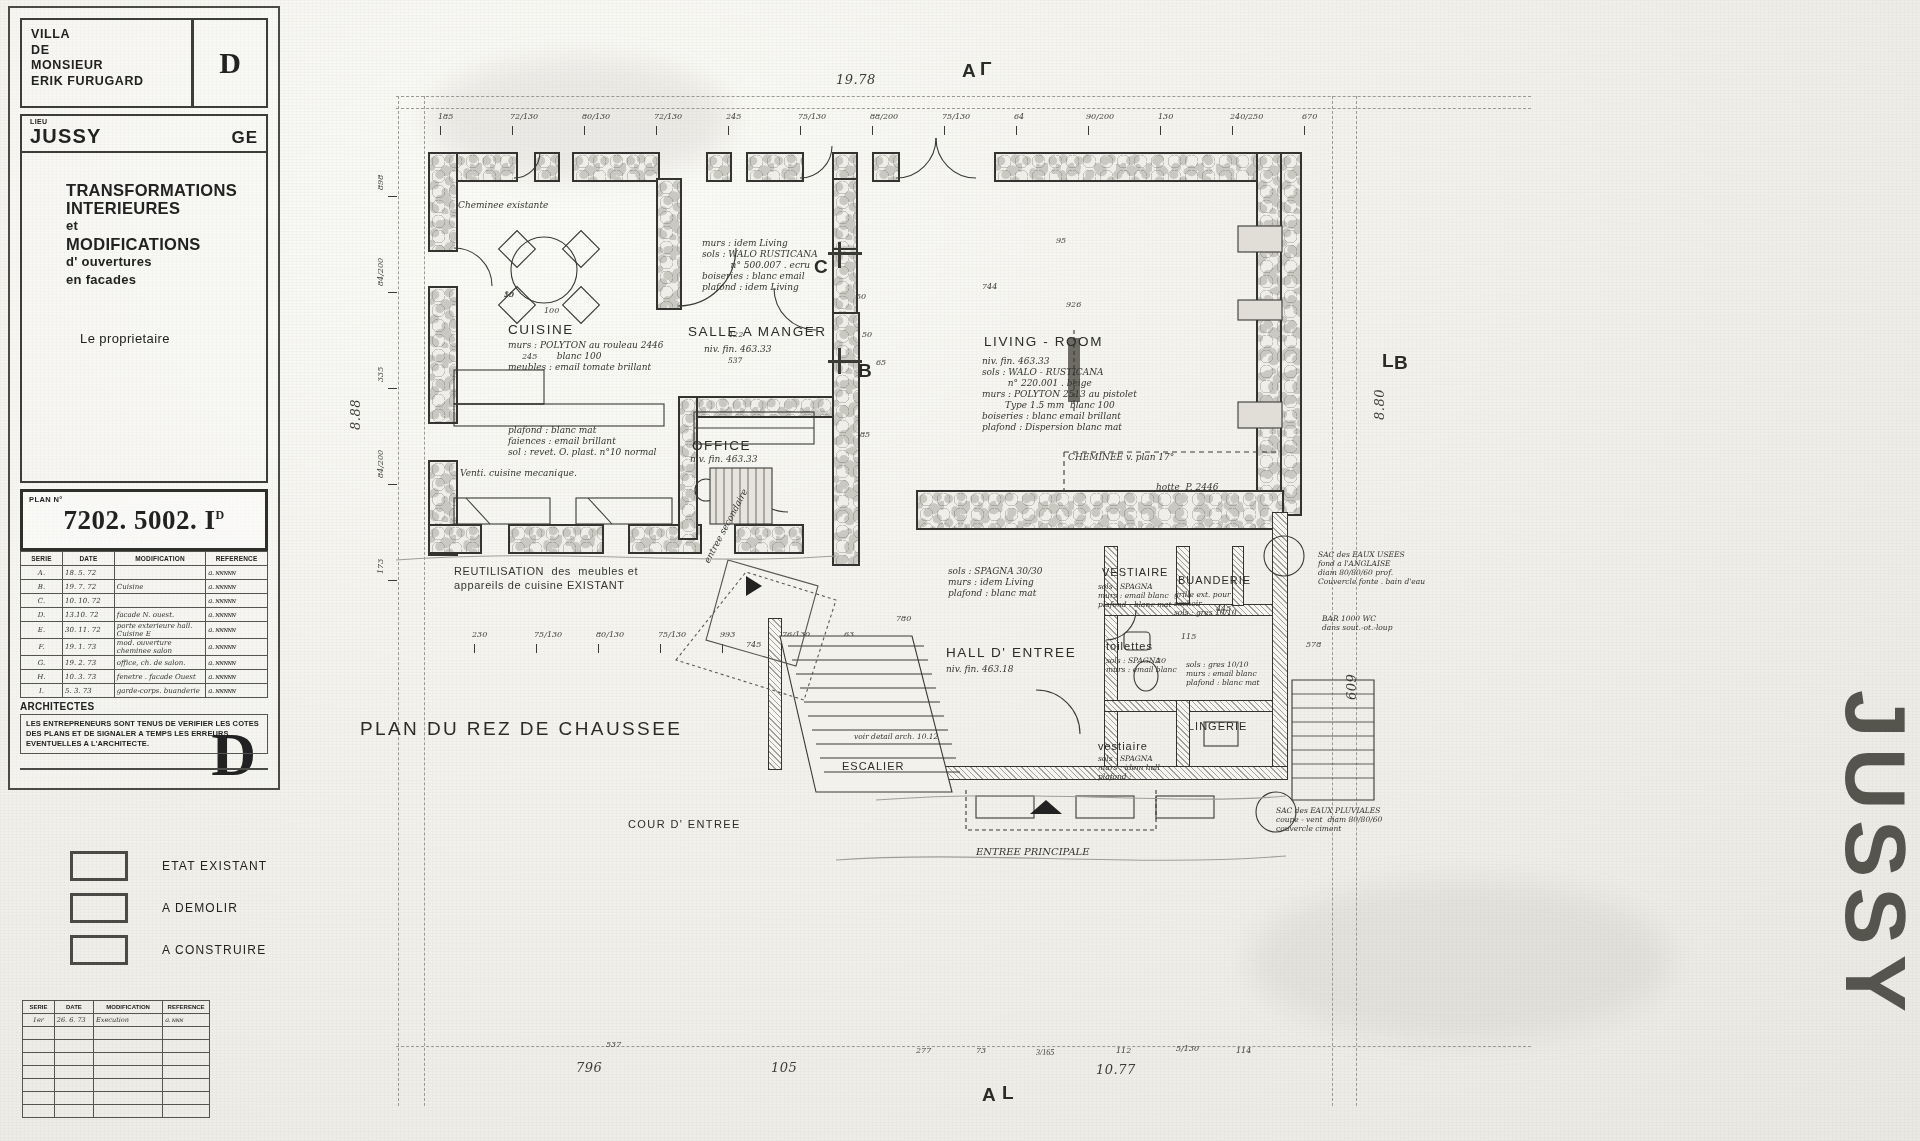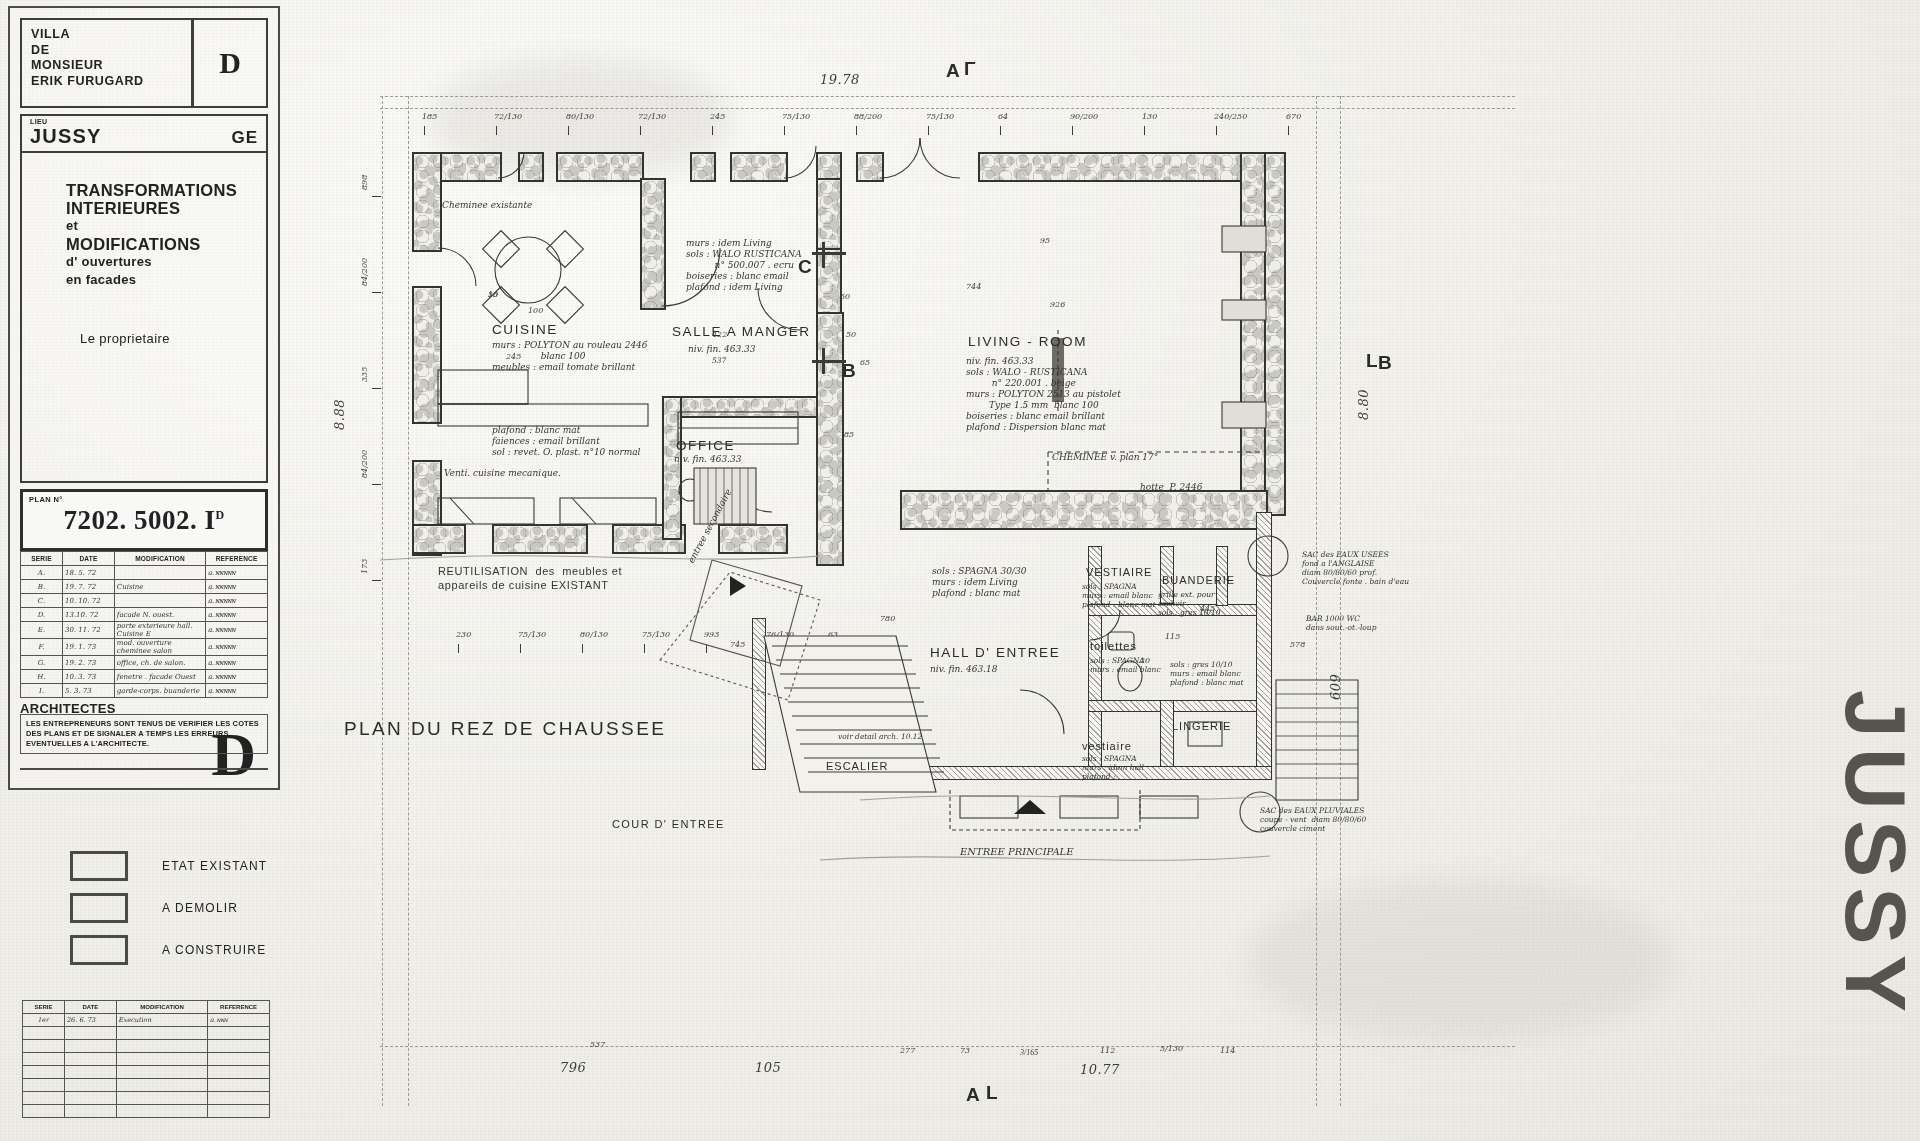--- a/index.html
+++ b/index.html
@@ -56,46 +56,46 @@
 
   table.revtab{margin:0 10px;border-collapse:collapse;width:calc(100% - 20px);}
   table.revtab th,table.revtab td{border:1px solid #55554f;font-size:7px;padding:0 2px;height:13px;}
   table.revtab th{font-weight:700;letter-spacing:.2px;text-align:center;font-size:6.5px;}
   table.revtab td.c1{width:17%;text-align:center;}
   table.revtab td.c2{width:21%;}
   table.revtab td.c3{width:37%;}
   table.revtab td.c4{width:25%;}
   .hand{font-family:"DejaVu Serif",serif;font-style:italic;font-size:7px;color:#33332f;}
   .scribble{font-family:"DejaVu Serif",serif;font-style:italic;font-size:8px;letter-spacing:-.5px;color:#2f2f2b;}
-  #tb-arch{margin:3px 10px 0 10px;font-size:13px;font-weight:700;letter-spacing:.3px;}
+  #tb-arch{margin:3px 10px 0 10px;font-size:10px;font-weight:700;letter-spacing:.3px;}
   #tb-note{position:absolute;left:10px;right:10px;bottom:34px;border:1px solid #55554f;padding:4px 5px;font-size:7.5px;line-height:10px;font-weight:700;letter-spacing:.1px;}
   #tb-botline{position:absolute;left:10px;right:10px;bottom:18px;border-top:2px solid #4a4a46;}
 
   
   #legend{position:absolute;left:70px;top:845px;width:220px;}
   .leg-row{display:flex;align-items:center;height:42px;}
   .leg-box{width:52px;height:24px;border:3px solid #4a4a46;}
   .leg-lbl{margin-left:34px;font-size:12px;letter-spacing:1.2px;font-weight:500;white-space:nowrap;}
 
-  #revtab2{position:absolute;left:22px;top:1000px;width:248px;}
+  #revtab2{position:absolute;left:22px;top:1000px;width:188px;}
   #revtab2 table{border-collapse:collapse;width:100%;}
   #revtab2 th,#revtab2 td{border:1px solid #55554f;height:12px;font-size:6.5px;padding:0 2px;}
   #revtab2 th{font-weight:700;text-align:center;font-size:6px;}
 
   
   #jussy-vert{
     position:absolute;right:8px;top:690px;
     font-family:"Liberation Sans",sans-serif;font-weight:bold;font-size:86px;
     letter-spacing:10px;color:#55554e;
     writing-mode:vertical-rl;
     line-height:.86;
   }
 
   
-  #plan{position:absolute;left:260px;top:0;width:1644px;height:1093px;}
+  #plan{position:absolute;left:276px;top:0;width:1644px;height:1093px;}
   .ln{position:absolute;background:#3a3a36;}
   .dash-h{position:absolute;height:0;border-top:1px dashed #9a9a92;}
   .dash-v{position:absolute;width:0;border-left:1px dashed #9a9a92;}
 
   
   .wall{
     position:absolute;
     border:2px solid #33332f;
     background-color:#efeee9;
     background-image:

